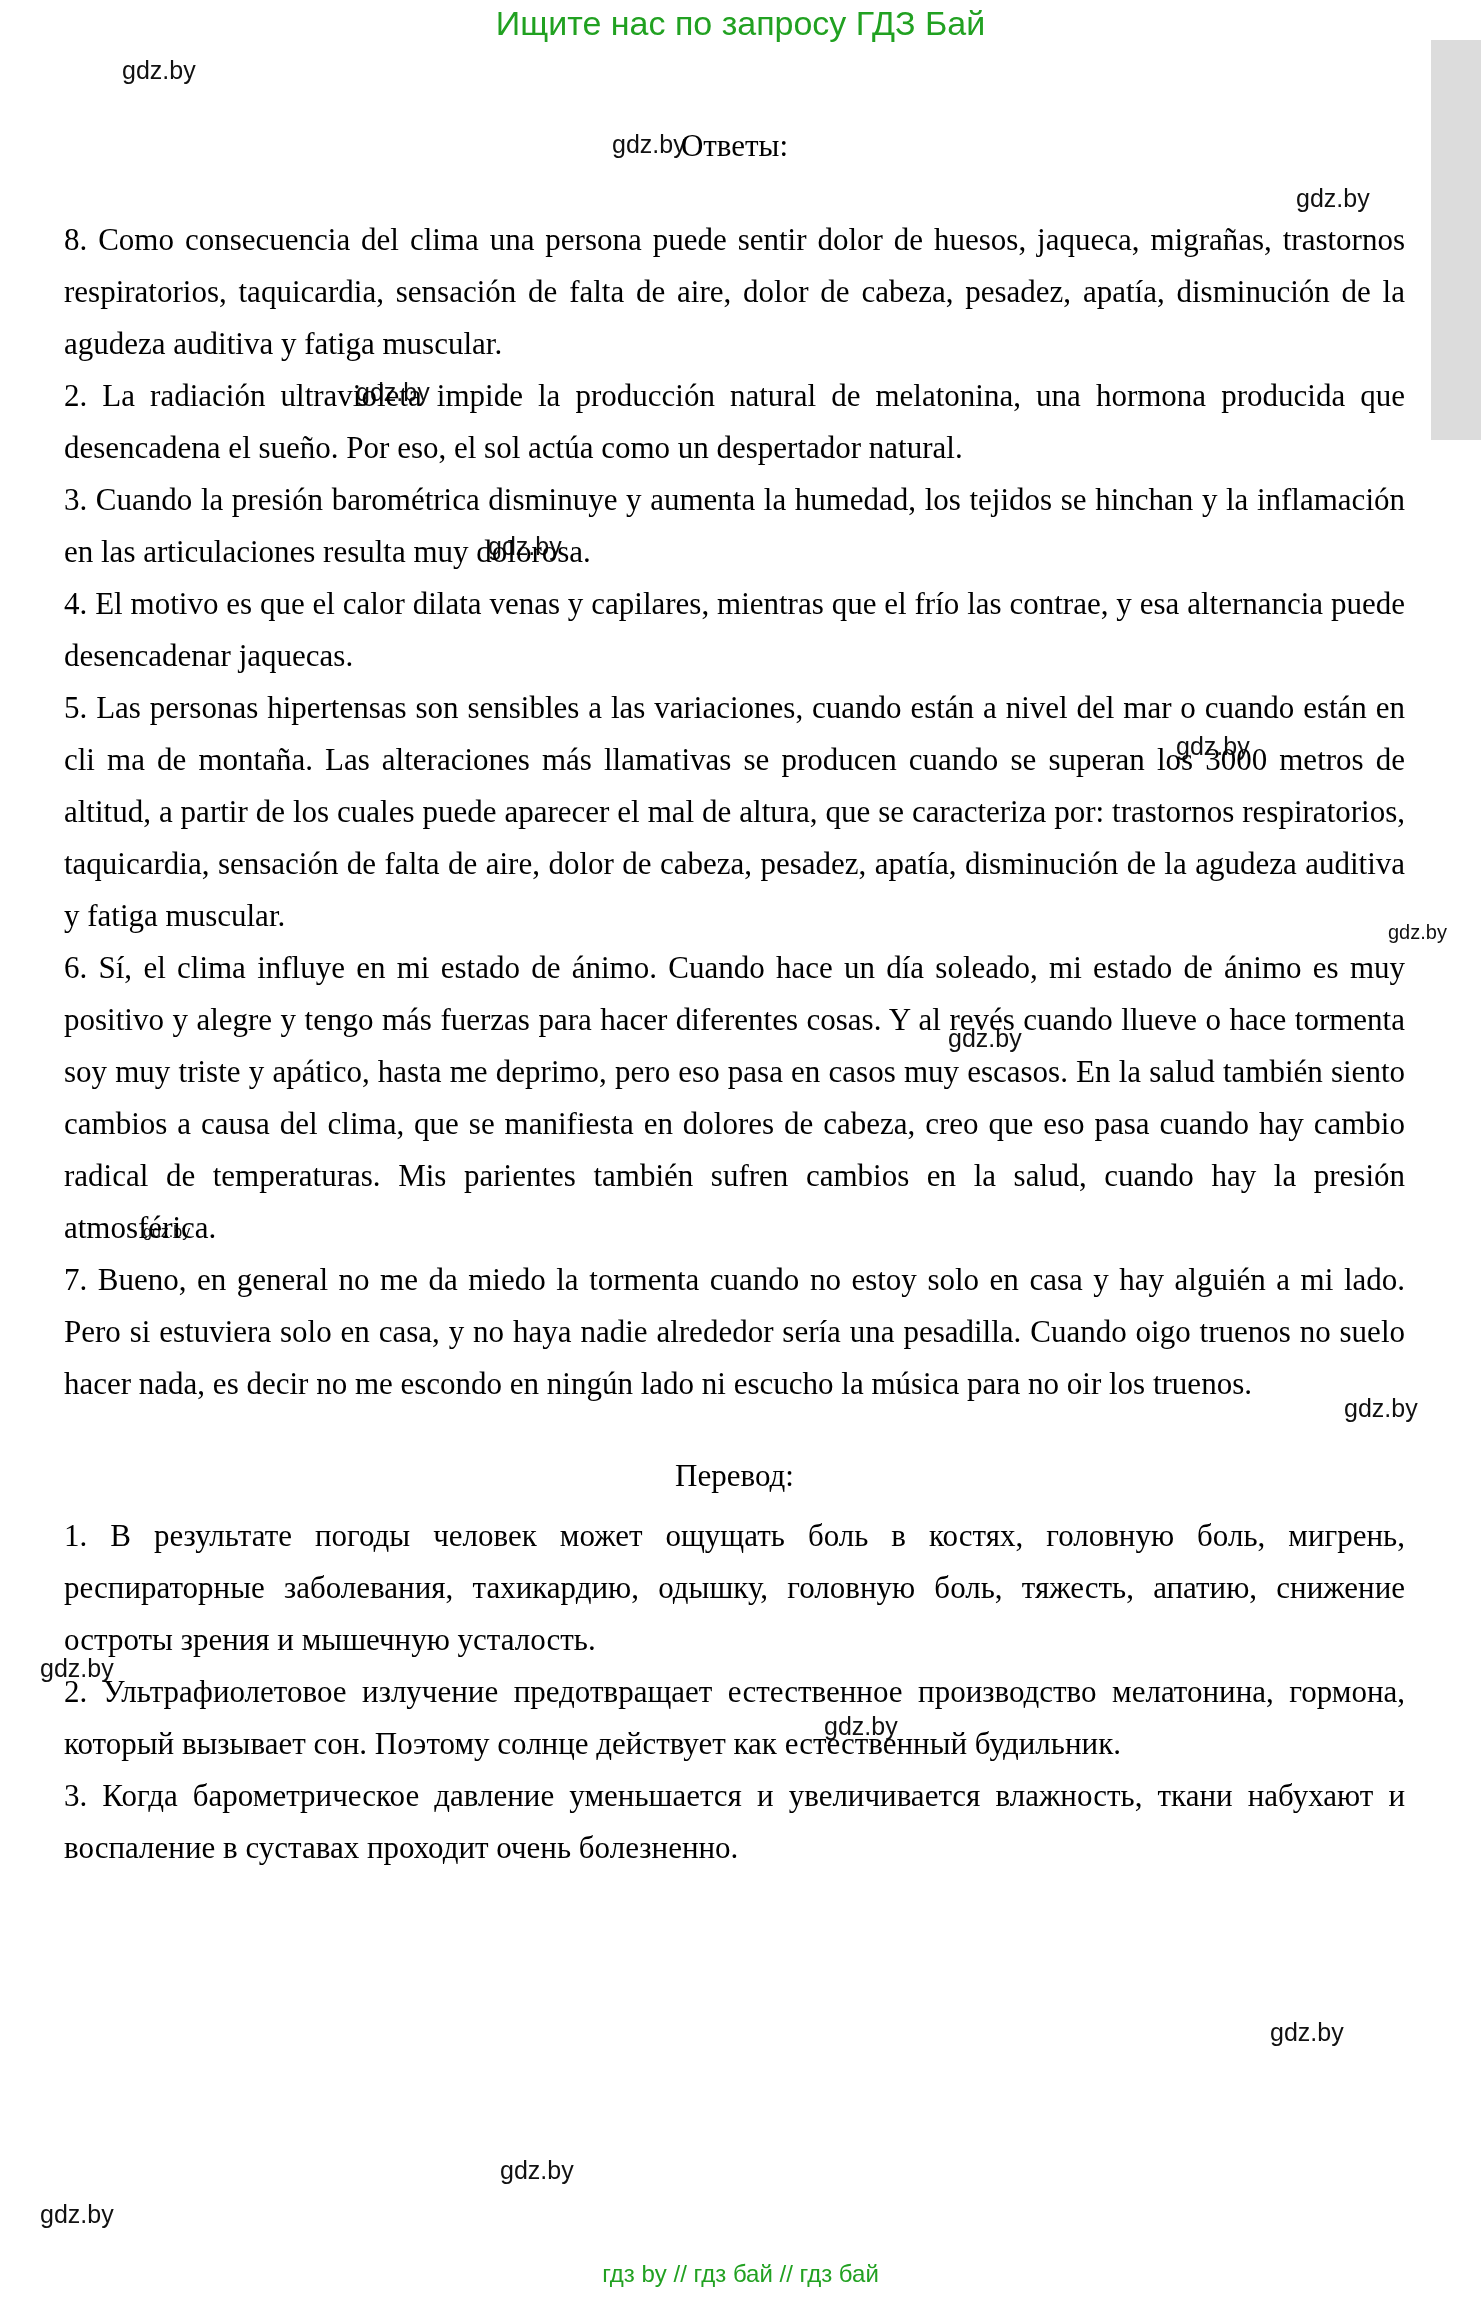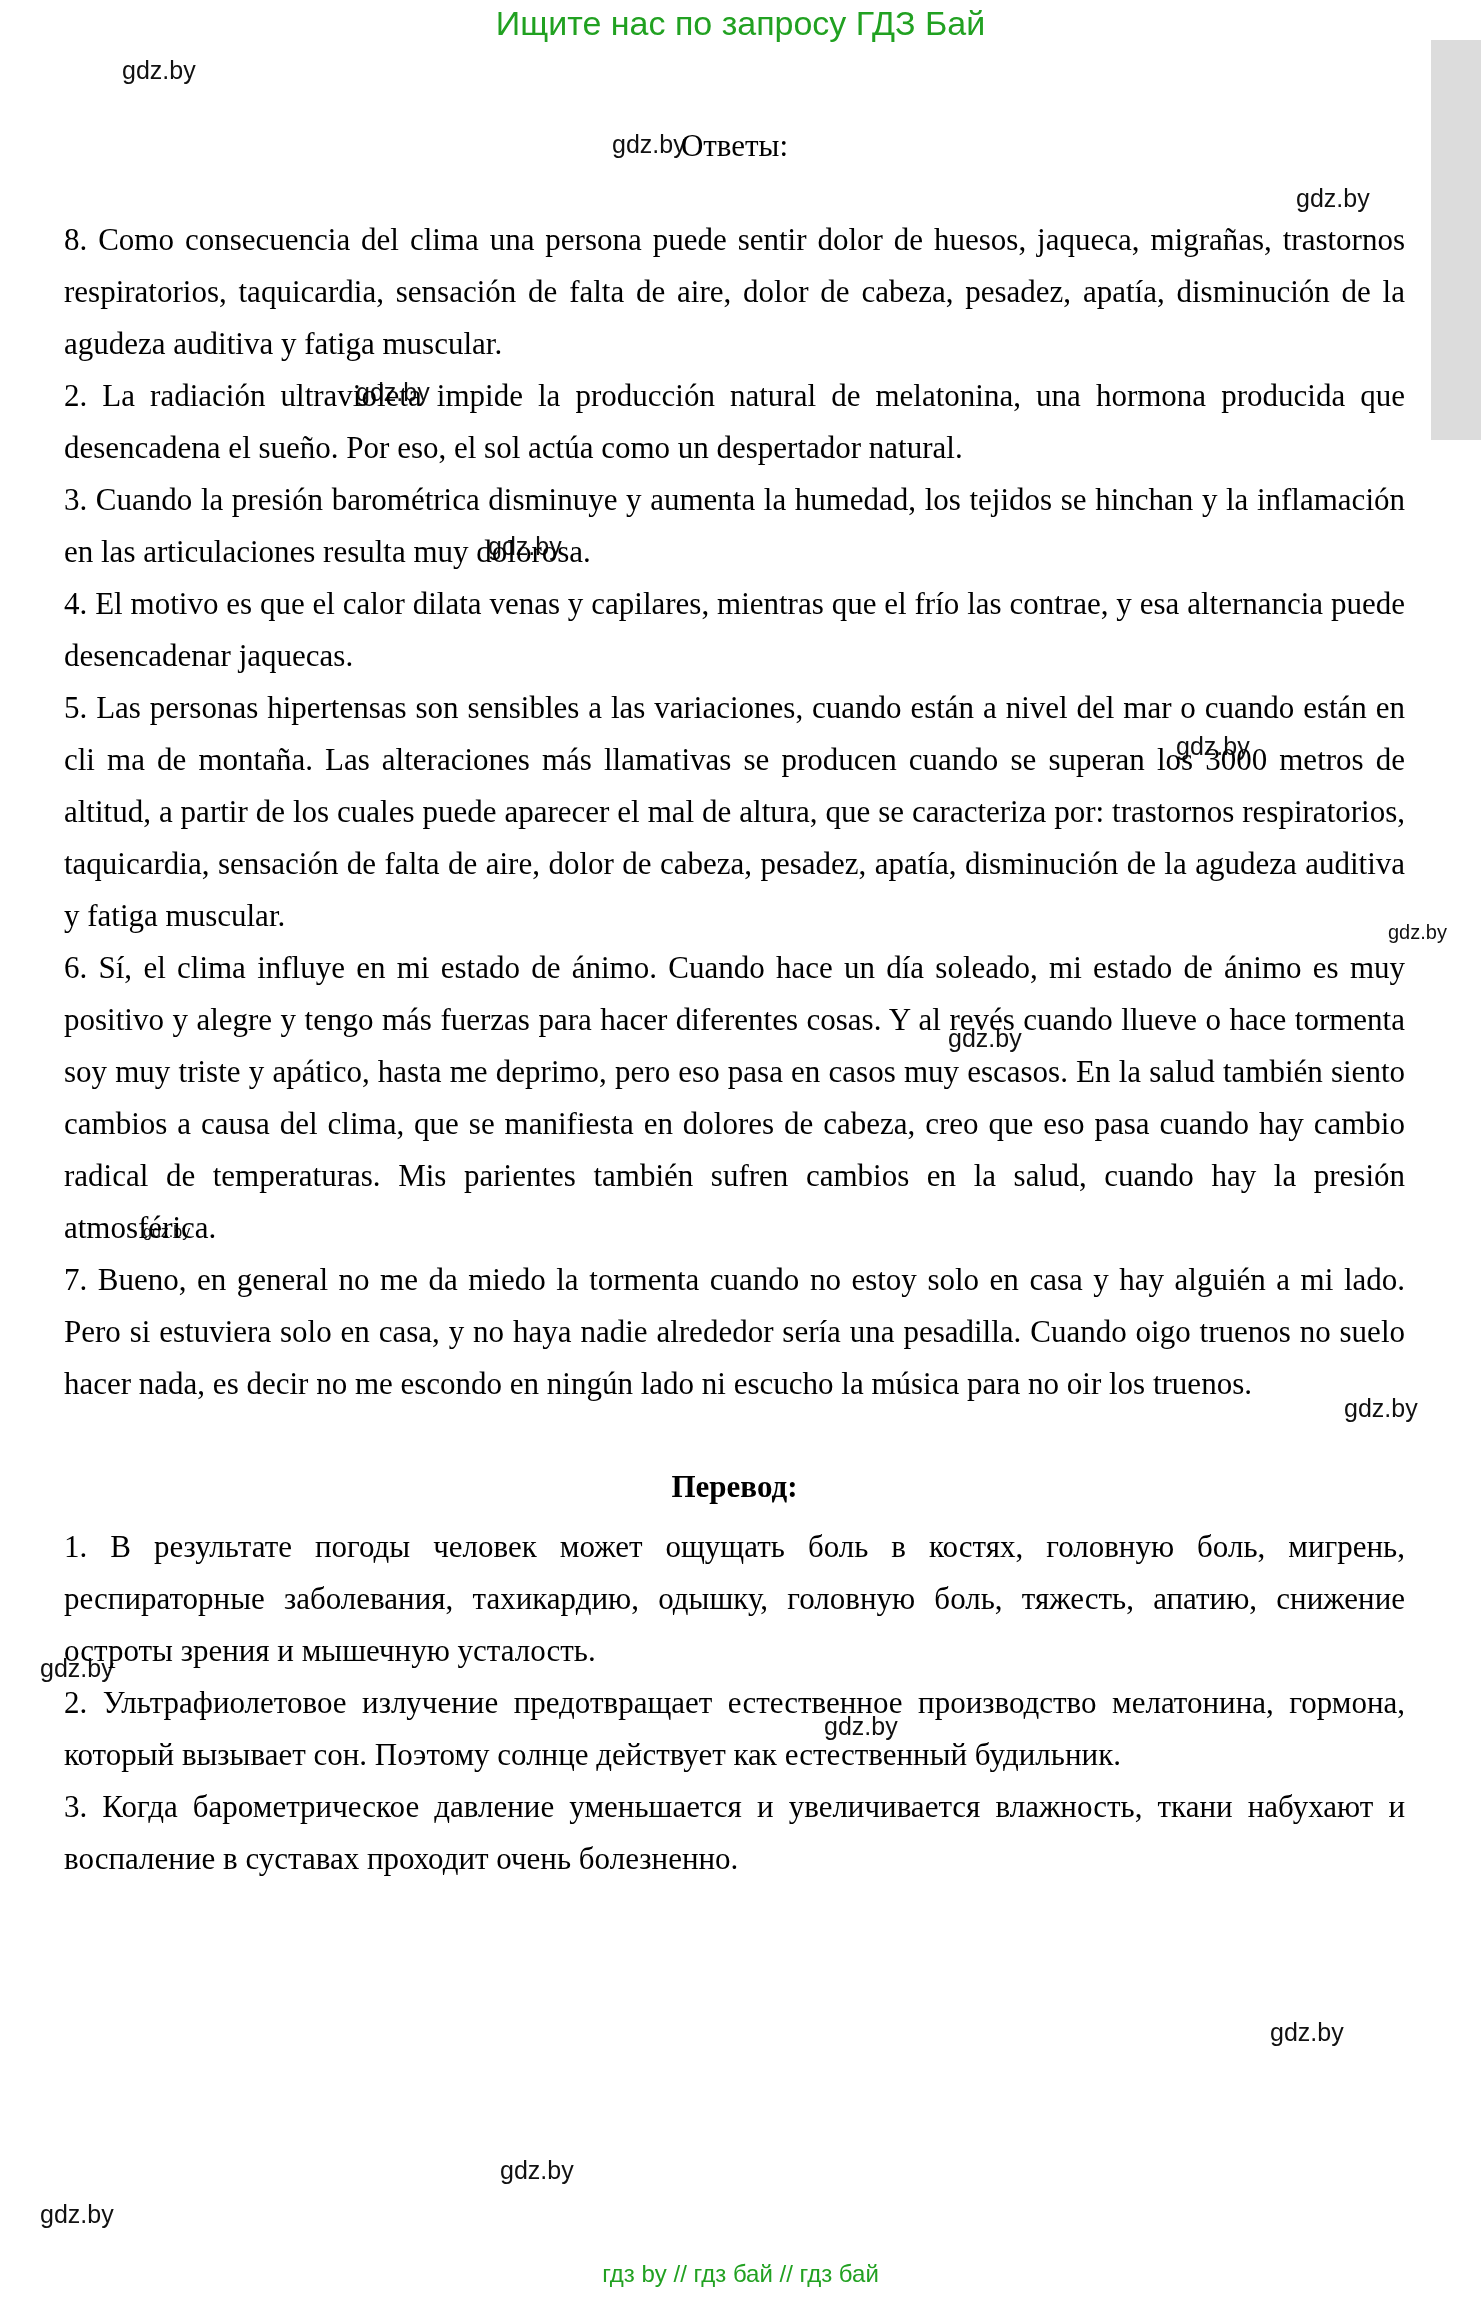--- a/index.html
+++ b/index.html
@@ -47,21 +47,21 @@
   .content {
     position: absolute;
     left: 64px;
     top: 120px;
     width: 1341px;
     font-size: 31px;
     line-height: 52px;
   }
   .para { text-align: justify; }
   .header { margin-bottom: 42px; text-align: center; }
-  .header.translation { margin-top: 51px; margin-bottom: 8px; font-weight: bold; }
+  .header.translation { margin-top: 40px; margin-bottom: 8px; }
 </style>
 </head>
 <body>
 
 <div class="page">
 
   <div class="banner top">Ищите нас по запросу ГДЗ Бай</div>
 
   <div class="scrollbar-thumb"></div>
 

